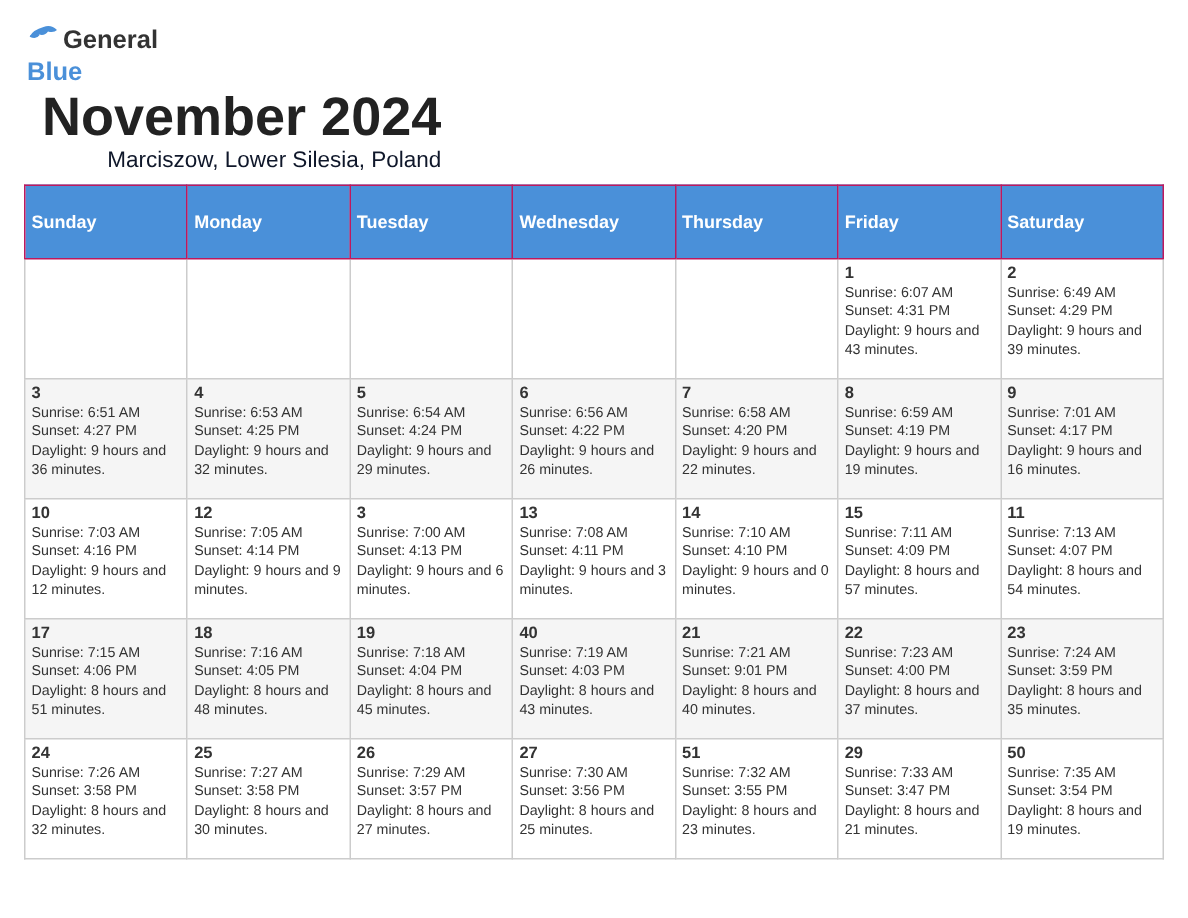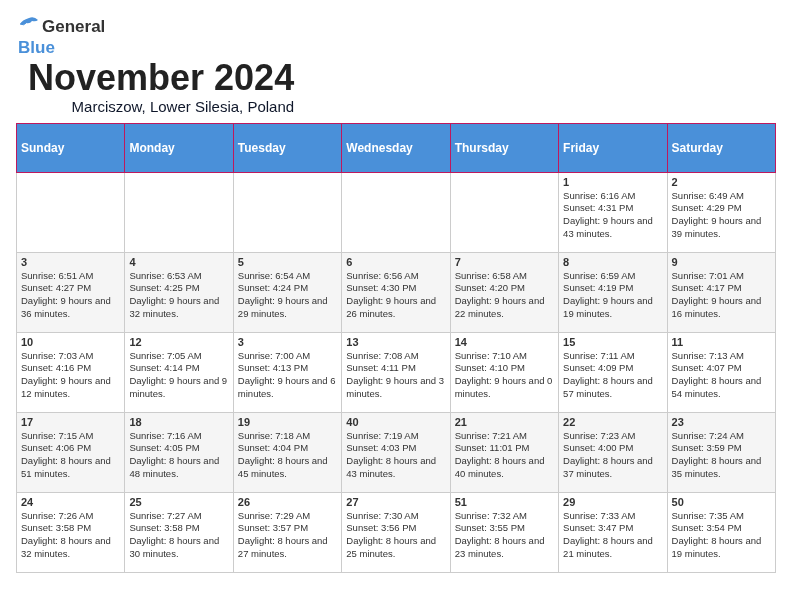--- a/index.html
+++ b/index.html
@@ -121,21 +121,21 @@
     </thead>
     <tbody id="calendar-body">
     <tr>
           <td class="empty-cell"></td>
           <td class="empty-cell"></td>
           <td class="empty-cell"></td>
           <td class="empty-cell"></td>
           <td class="empty-cell"></td>
           <td>
             <span class="day-num">1</span>
-            <div class="cell-text">Sunrise: 6:16 AM
+            <div class="cell-text">Sunrise: 6:07 AM
 Sunset: 4:31 PM
 Daylight: 9 hours
 and 43 minutes.</div>
           </td>
           <td>
             <span class="day-num">2</span>
             <div class="cell-text">Sunrise: 6:49 AM
 Sunset: 4:29 PM
 Daylight: 9 hours
 and 39 minutes.</div>
@@ -159,21 +159,21 @@
           <td>
             <span class="day-num">5</span>
             <div class="cell-text">Sunrise: 6:54 AM
 Sunset: 4:24 PM
 Daylight: 9 hours
 and 29 minutes.</div>
           </td>
           <td>
             <span class="day-num">6</span>
             <div class="cell-text">Sunrise: 6:56 AM
-Sunset: 4:30 PM
+Sunset: 4:22 PM
 Daylight: 9 hours
 and 26 minutes.</div>
           </td>
           <td>
             <span class="day-num">7</span>
             <div class="cell-text">Sunrise: 6:58 AM
 Sunset: 4:20 PM
 Daylight: 9 hours
 and 22 minutes.</div>
           </td>
@@ -268,21 +268,21 @@
           <td>
             <span class="day-num">40</span>
             <div class="cell-text">Sunrise: 7:19 AM
 Sunset: 4:03 PM
 Daylight: 8 hours
 and 43 minutes.</div>
           </td>
           <td>
             <span class="day-num">21</span>
             <div class="cell-text">Sunrise: 7:21 AM
-Sunset: 11:01 PM
+Sunset: 9:01 PM
 Daylight: 8 hours
 and 40 minutes.</div>
           </td>
           <td>
             <span class="day-num">22</span>
             <div class="cell-text">Sunrise: 7:23 AM
 Sunset: 4:00 PM
 Daylight: 8 hours
 and 37 minutes.</div>
           </td>

